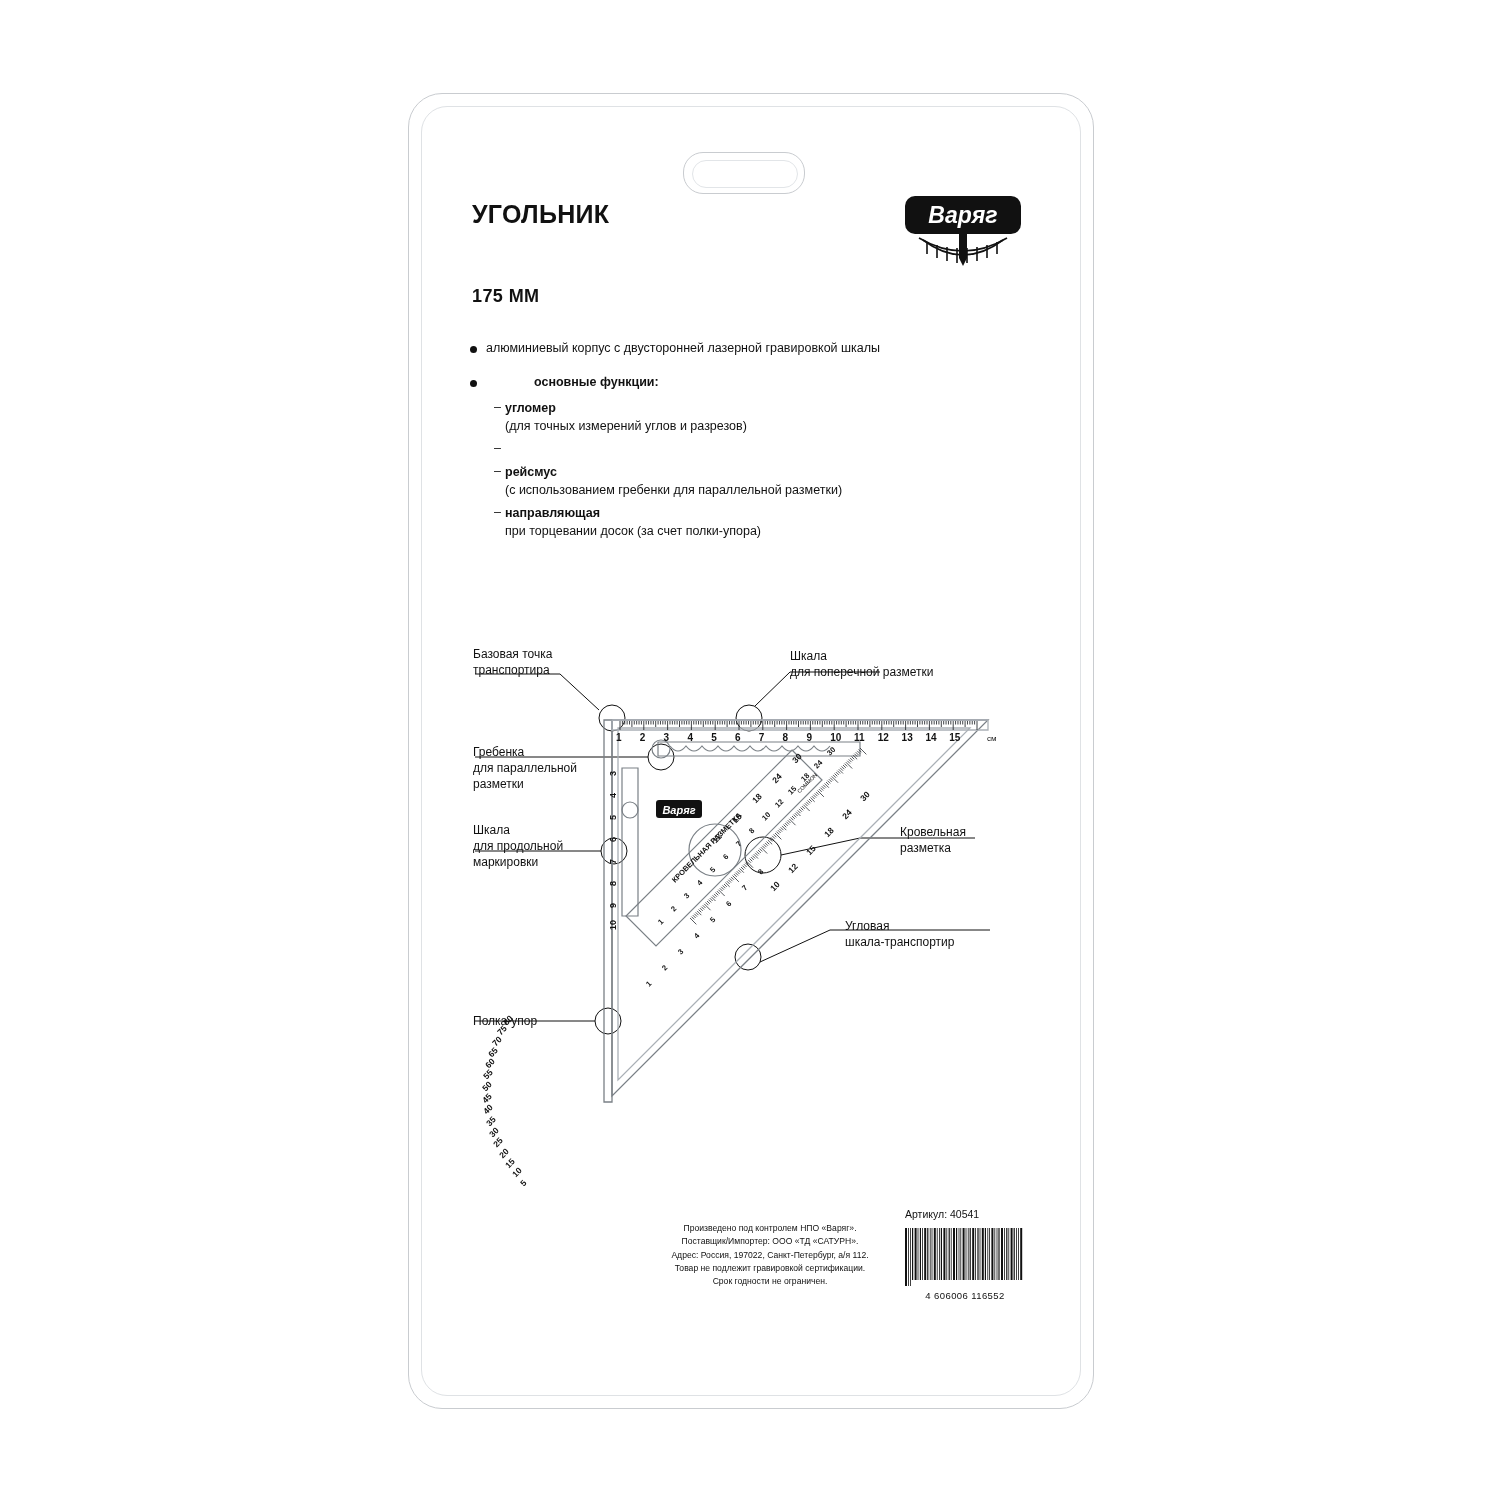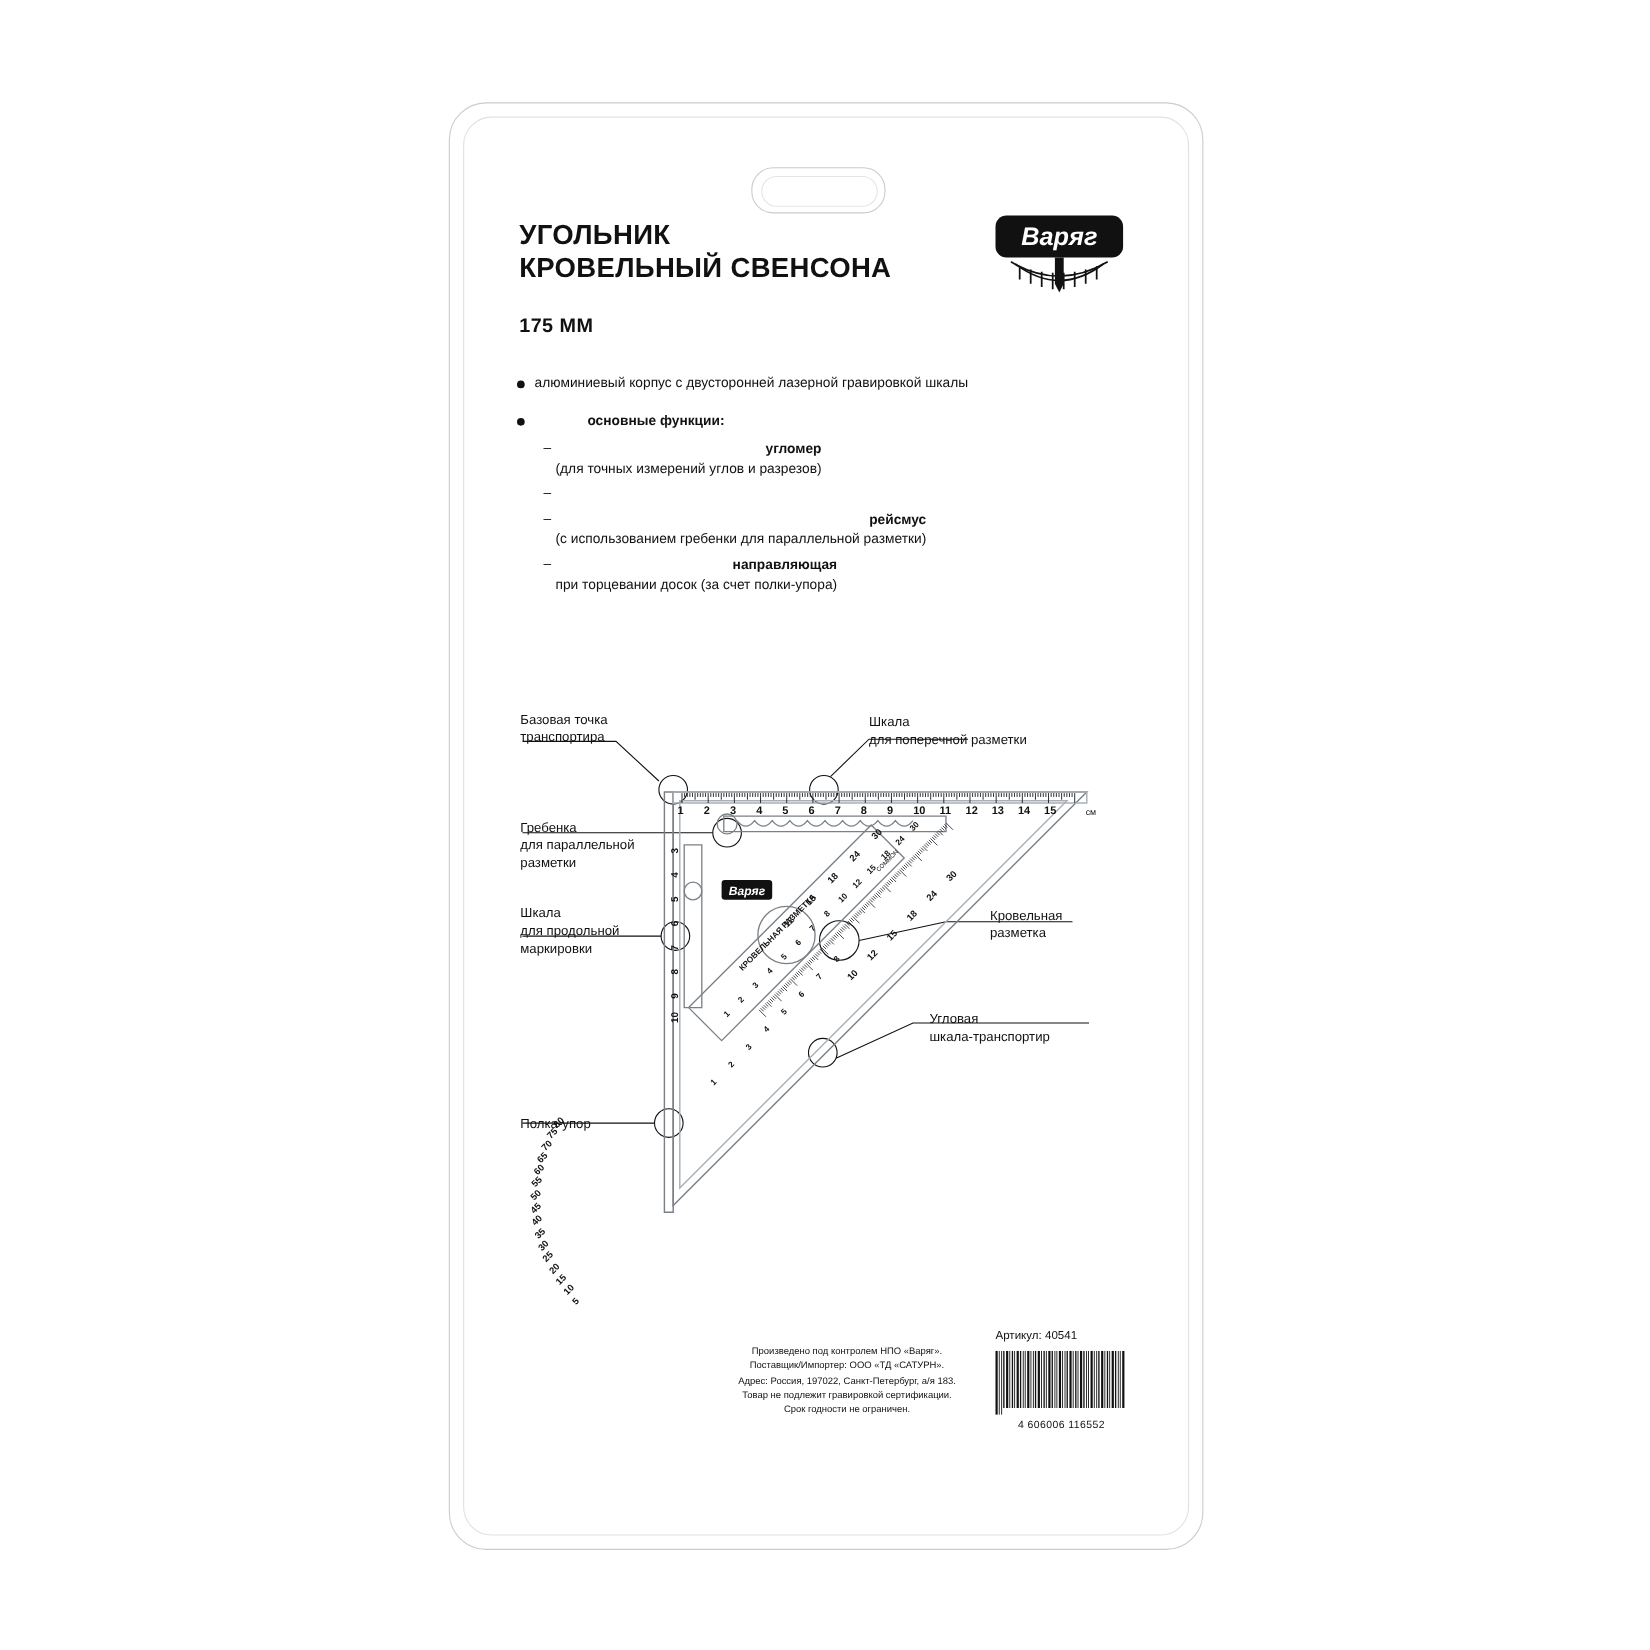--- a/index.html
+++ b/index.html
@@ -52,21 +52,21 @@
   .f-row{display:flex;align-items:flex-start;margin-bottom:7px;}
   .f-dot{
     width:7px;height:7px;border-radius:50%;background:#111;
     margin:6px 9px 0 0;flex:0 0 auto;
   }
   .f-text{font-size:12.5px;line-height:1.42;}
   .f-text.b{font-weight:bold;margin-left:48px;}
   .sub-list{margin:6px 0 0 24px;}
   .s-row{display:flex;align-items:flex-start;margin-bottom:5px;}
   .s-dash{width:11px;flex:0 0 auto;font-size:12.5px;line-height:1.42;}
-  .s-body{font-size:12.5px;line-height:1.45;text-align:right;}
+  .s-body{font-size:12.5px;line-height:1.45;}
   .s-title{font-weight:bold;}
 
   
   .callout{position:absolute;font-size:12px;line-height:1.35;color:#111;}
   .callout.right{text-align:left;}
   svg.leader{position:absolute;left:0;top:0;width:1500px;height:1500px;pointer-events:none;}
 
   
   .product{position:absolute;left:560px;top:690px;width:460px;height:440px;}
 
@@ -88,21 +88,20 @@
 <body>
 
 <div class="page">
 
   <div class="blister-outer"></div>
   <div class="blister-inner"></div>
   <div class="hang-hole"></div>
 
   <div class="title">
     <span>УГОЛЬНИК</span>
-    <span class="l2">КРОВЕЛЬНЫЙ СВЕНСОНА</span>
   </div>
 
   <div class="subtitle">175 ММ</div>
 
   <div class="logo">
     <svg viewBox="0 0 132 82" width="132" height="82" aria-hidden="true">
       <g fill="#111">
         <path d="M18 4 h96 a10 10 0 0 1 10 10 v18 a10 10 0 0 1 -10 10 h-96 a10 10 0 0 1 -10 -10 v-18 a10 10 0 0 1 10 -10 z"></path>
       </g>
       <text x="66" y="31" text-anchor="middle" font-family="'Liberation Sans',sans-serif" font-size="23" font-weight="bold" fill="#fff" font-style="italic">Варяг</text>
@@ -670,21 +669,21 @@
         <span style="position: absolute; left: 148px; top: 228px; font-size: 7.5px; color: rgb(17, 17, 17); font-weight: bold; transform: rotate(-45deg); transform-origin: left top; white-space: nowrap;">5</span>
         <span style="position: absolute; left: 164px; top: 212px; font-size: 7.5px; color: rgb(17, 17, 17); font-weight: bold; transform: rotate(-45deg); transform-origin: left top; white-space: nowrap;">6</span>
         <span style="position: absolute; left: 180px; top: 196px; font-size: 7.5px; color: rgb(17, 17, 17); font-weight: bold; transform: rotate(-45deg); transform-origin: left top; white-space: nowrap;">7</span>
         <span style="position: absolute; left: 196px; top: 180px; font-size: 7.5px; color: rgb(17, 17, 17); font-weight: bold; transform: rotate(-45deg); transform-origin: left top; white-space: nowrap;">8</span>
       </div>
   </div>
 
   <div class="footer-text">
     <div>Произведено под контролем НПО «Варяг».</div>
     <div>Поставщик/Импортер: ООО «ТД «САТУРН».</div>
-    <div>Адрес: Россия, 197022, Санкт-Петербург, а/я 183.</div>
+    <div>Адрес: Россия, 197022, Санкт-Петербург, а/я 112.</div>
     <div>Товар не подлежит гравировкой сертификации.</div>
     <div>Срок годности не ограничен.</div>
   </div>
 
   <div class="artikul">Артикул: 40541</div>
 
   <div class="barcode">
     <svg viewBox="0 0 124 62" width="124" height="62" id="barcode-svg" aria-hidden="true">
         <rect x="2" y="0" width="2" height="58" fill="#111"></rect>
         <rect x="5" y="0" width="0.8" height="58" fill="#111"></rect>

